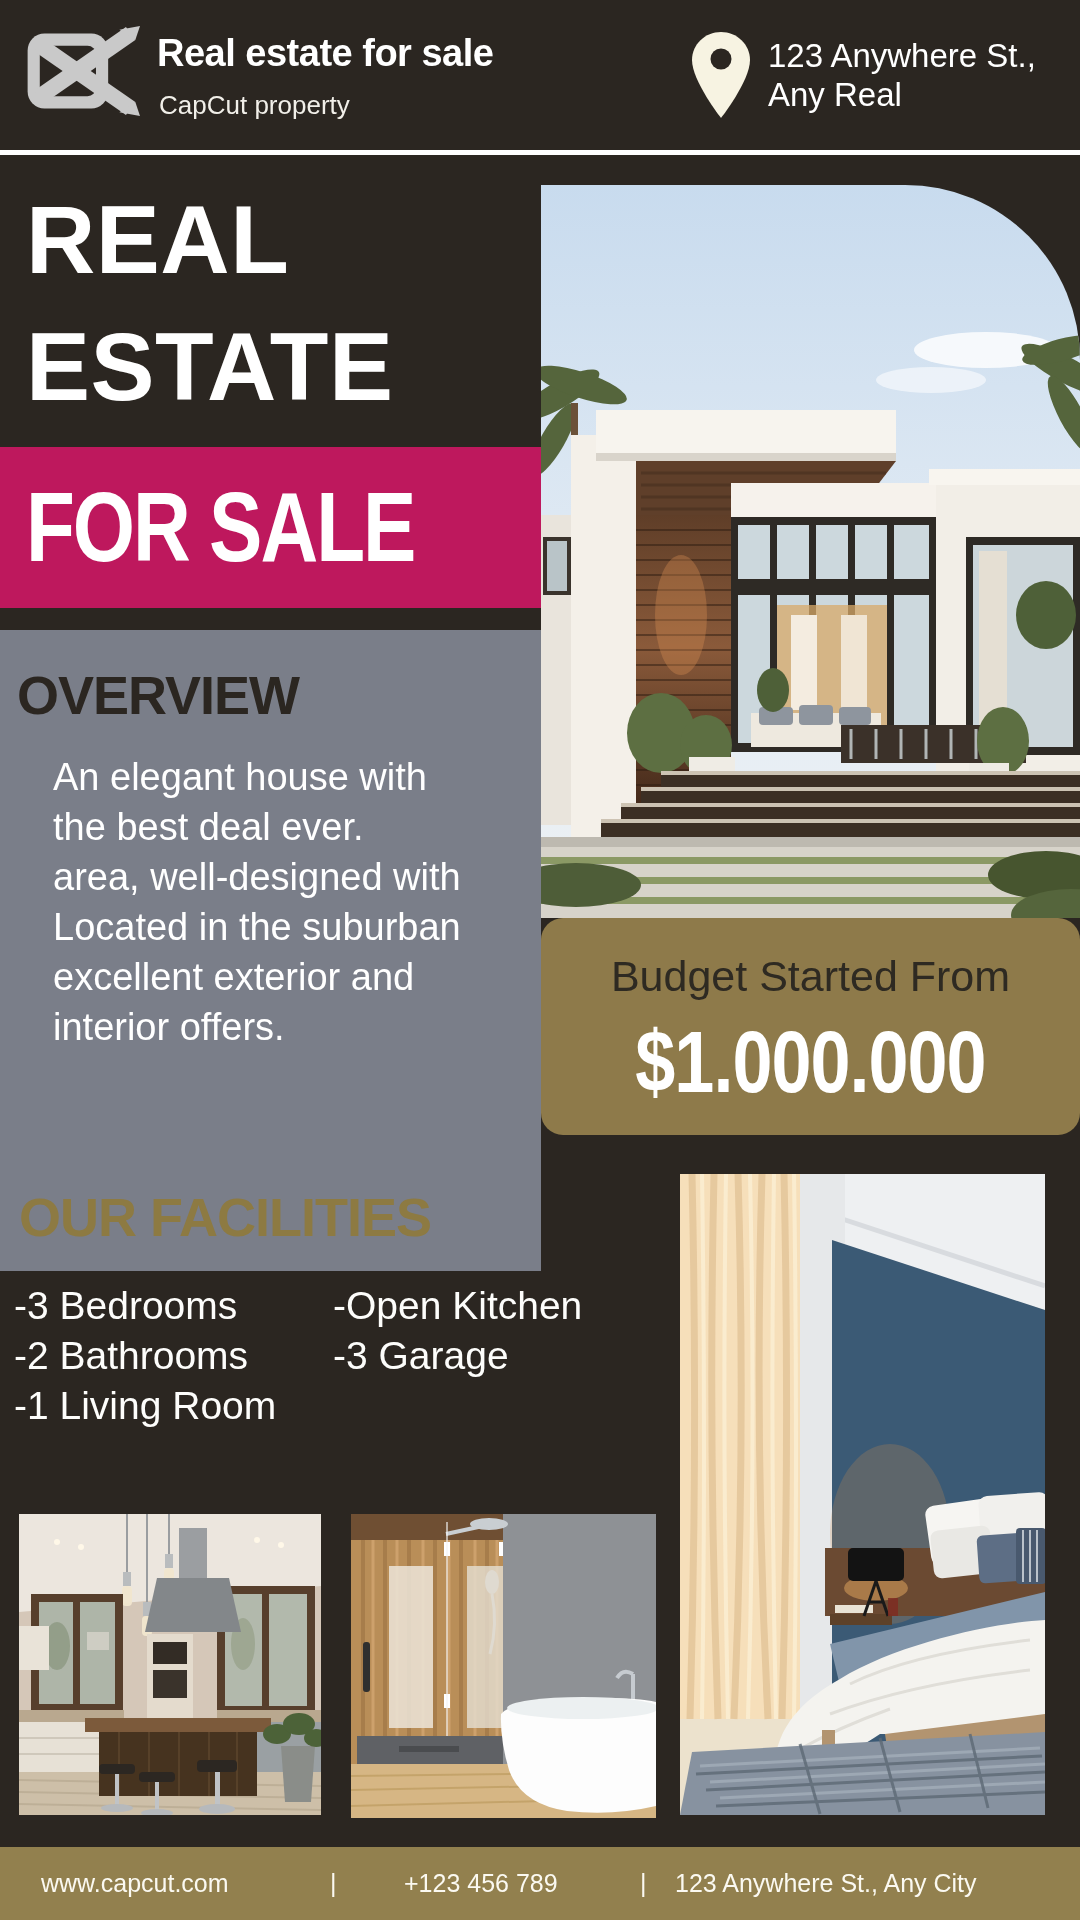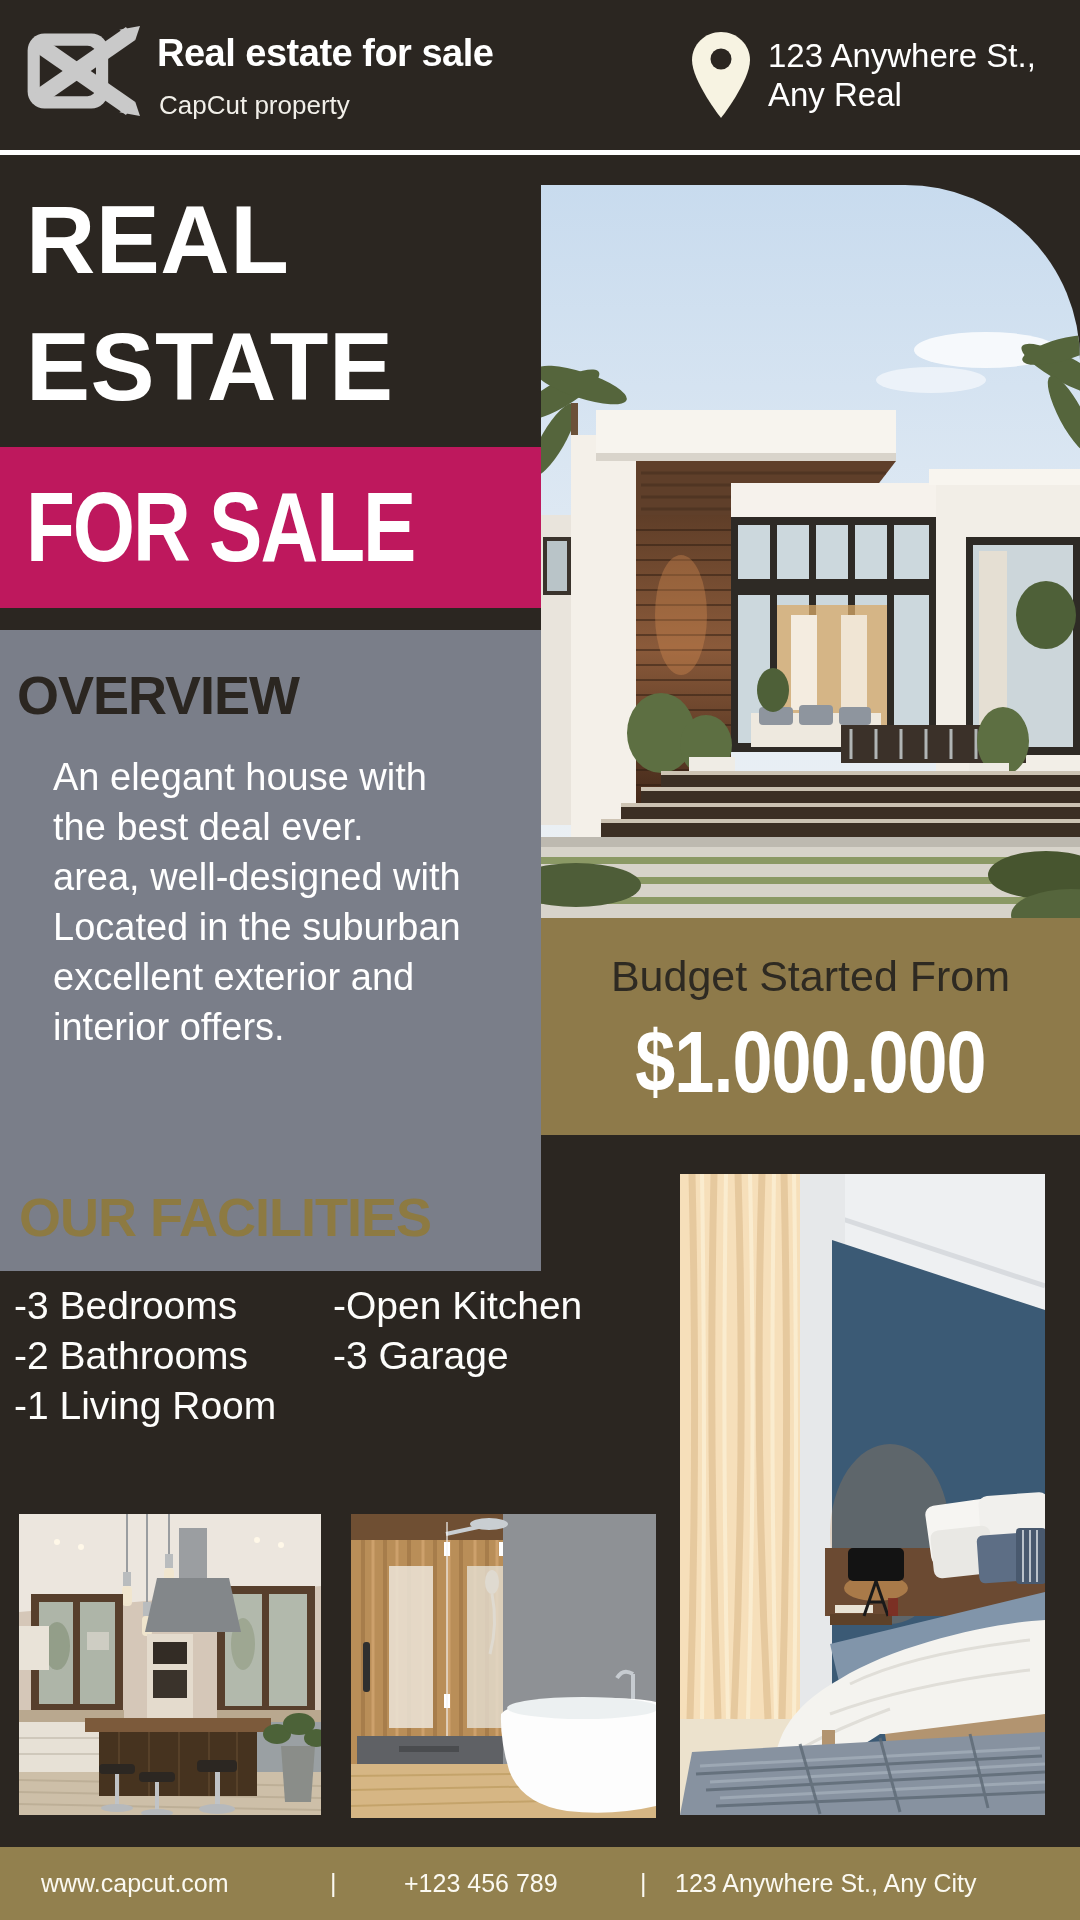--- a/index.html
+++ b/index.html
@@ -22,21 +22,21 @@
       line-height:161px;letter-spacing:-2px;transform:scaleY(1.22);transform-origin:left center;white-space:nowrap;}
   .hero-photo{left:541px;top:185px;width:539px;height:733px;border-top-right-radius:175px;overflow:hidden;}
 
   
   .overview-panel{left:0;top:630px;width:541px;height:641px;background:#7a7e89;}
   .overview-heading{position:absolute;left:17px;top:34px;font-size:54px;font-weight:700;color:#2b2621;letter-spacing:-1px;}
   .overview-body{position:absolute;left:31px;top:122px;font-size:38px;line-height:50px;color:#ffffff;margin-left:22px;}
   .overview-body div{white-space:nowrap;}
 
   
-  .budget-panel{left:541px;top:918px;width:539px;height:217px;background:#8e7a4a;text-align:center;}
+  .budget-panel{left:541px;top:918px;width:539px;height:217px;background:#8e7a4a;text-align:center;border-radius:22px;}
   .budget-label{margin-top:34px;font-size:43px;color:#2e2a22;}
   .budget-price{display:inline-block;margin-top:10px;font-size:72px;font-weight:700;color:#ffffff;
       letter-spacing:-1px;transform:scaleY(1.22);transform-origin:center top;}
 
   
   .facilities-heading{left:19px;top:1186px;font-size:54px;font-weight:700;color:#8d7a42;letter-spacing:-1px;white-space:nowrap;}
   .fac-col{font-size:39px;color:#fdfdfb;line-height:50px;}
   .fac-col div{white-space:nowrap;}
   .fac-col1{left:14px;top:1281px;}
   .fac-col2{left:333px;top:1281px;}

